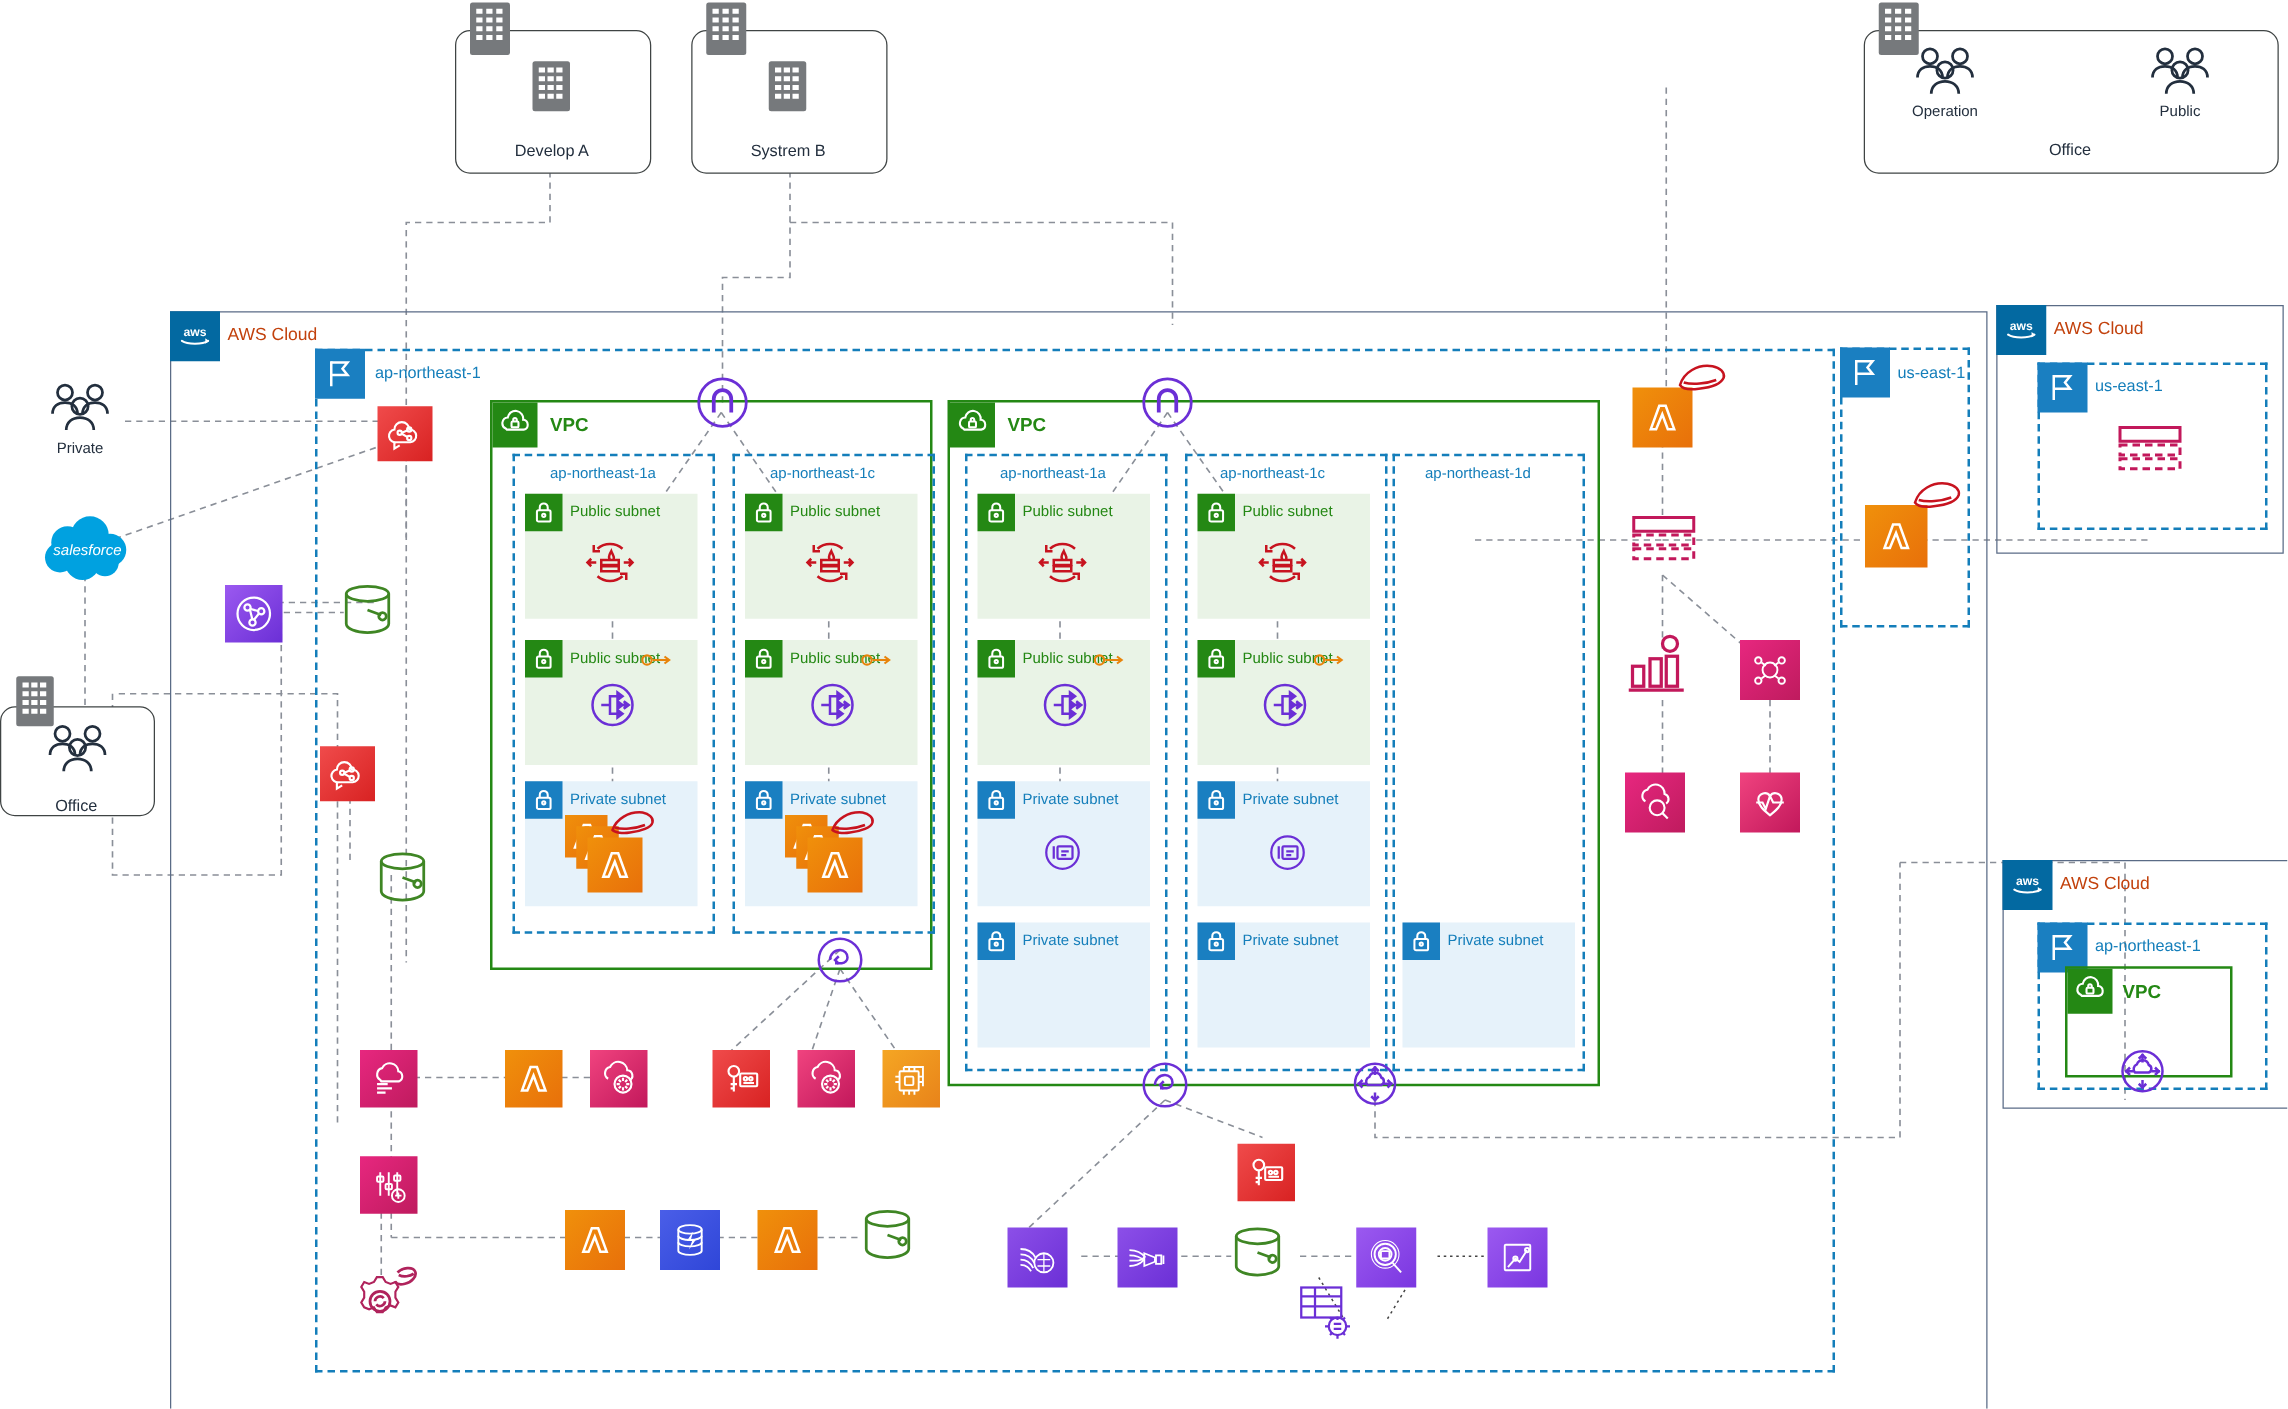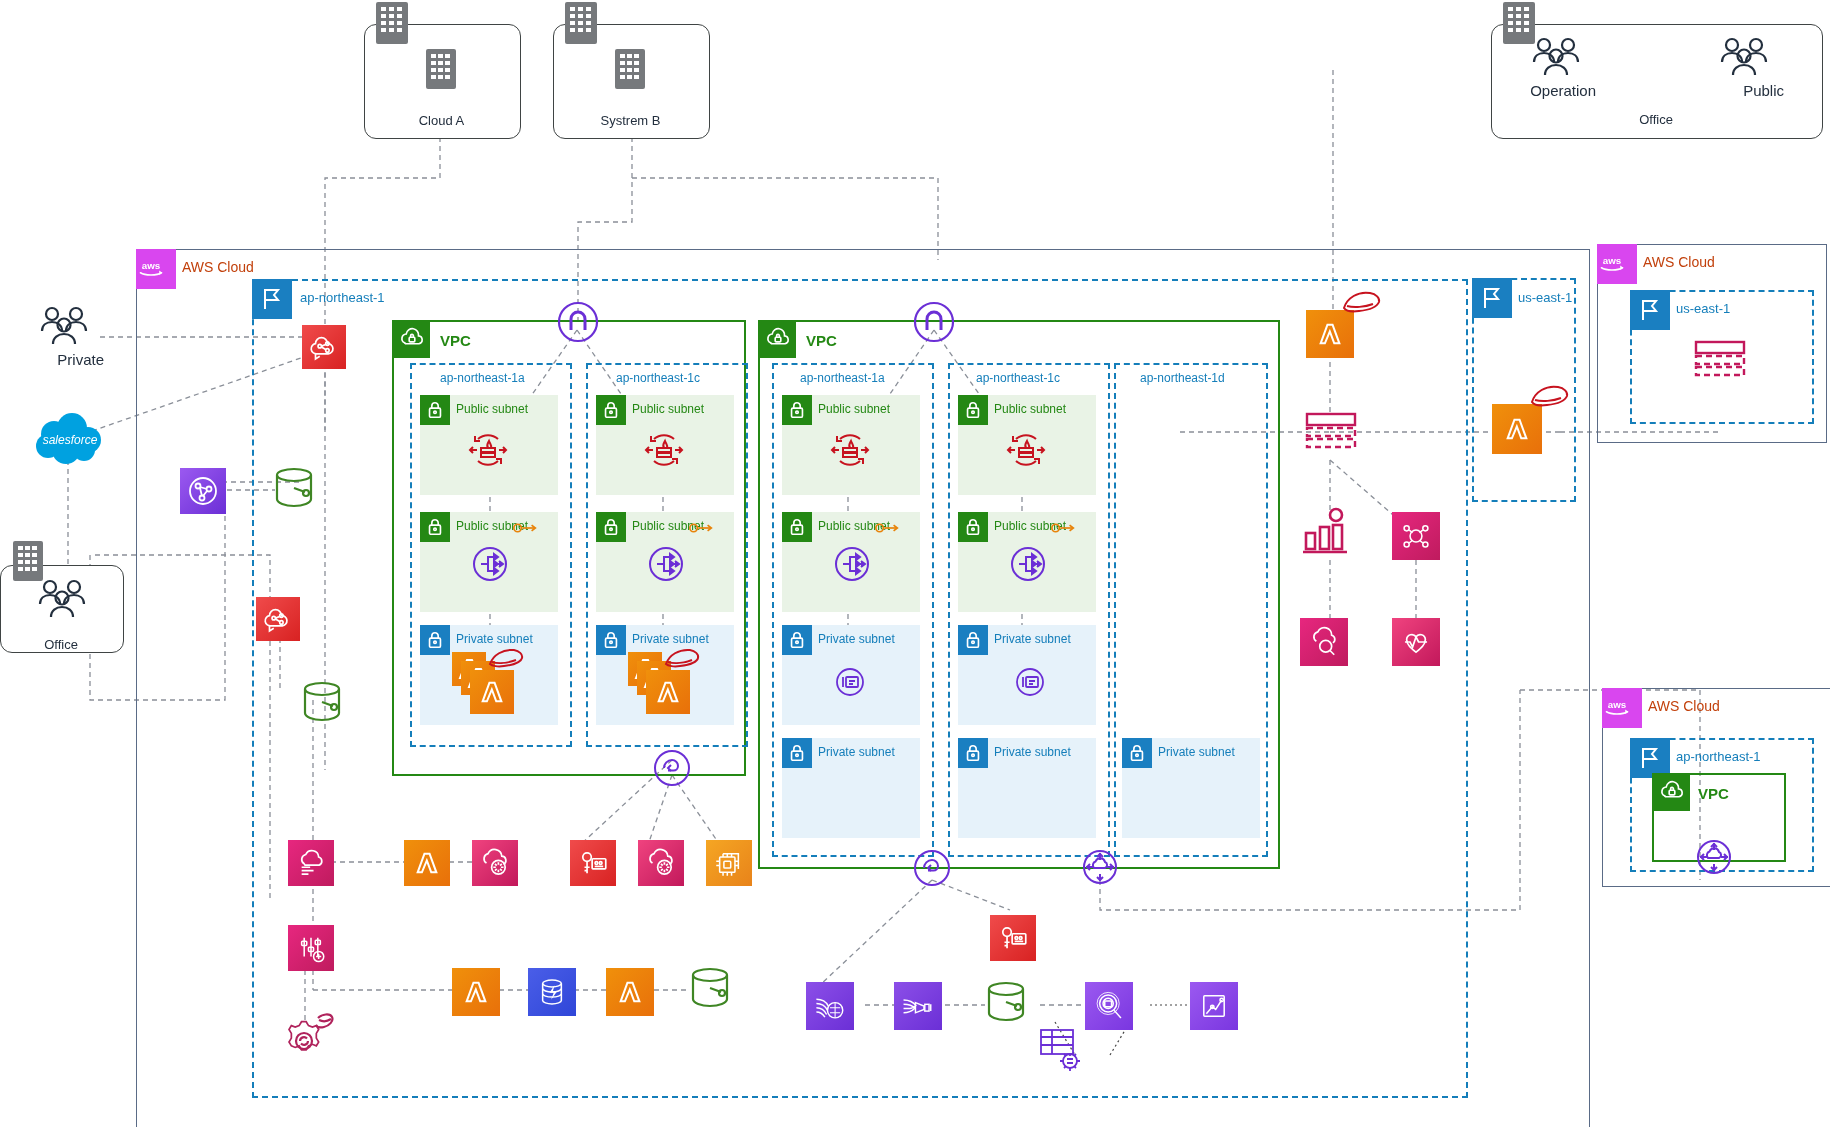--- a/index.html
+++ b/index.html
@@ -4,34 +4,34 @@
 <style>
   html,body{margin:0;padding:0;background:#ffffff;}
   body{font-family:"Liberation Sans","DejaVu Sans",sans-serif;}
   #canvas{position:relative;width:1830px;height:1127px;background:#fff;overflow:hidden;}
   .abs{position:absolute;}
   .lbl-blue{font-size:13px;color:#147eba;white-space:nowrap;}
   .lbl-grn-sub{font-size:12px;color:#248814;white-space:nowrap;}
   .lbl-blu-sub{font-size:12px;color:#147eba;white-space:nowrap;}
   .lbl-vpc{font-size:15px;color:#248814;white-space:nowrap;font-weight:bold;}
   .lbl-aws{font-size:14px;color:#c2410c;white-space:nowrap;}
-  .lbl-ppl{font-size:15px;color:#232f3e;white-space:nowrap;text-align:right;}
+  .lbl-ppl{font-size:12px;color:#232f3e;white-space:nowrap;text-align:center;}
   .lbl-sys{font-size:13px;color:#232f3e;white-space:nowrap;text-align:center;}
 
   
   .grp-aws{border:1px solid #5a6b86;background:transparent;}
   .grp-region{border:2px dashed #147eba;background:transparent;}
   .grp-vpc{border:2px solid #248814;background:transparent;}
   .grp-az{border:2px dashed #147eba;background:transparent;}
   .grp-pub{background:#e9f3e6;}
   .grp-priv{background:#e6f2fa;}
   .grp-sysbox{border:1.5px solid #3f4444;border-radius:12px;background:#fff;}
   .grp-office{border:1.5px solid #3f4444;border-radius:12px;background:#fff;}
 
-  .aws-badge{width:40px;height:40px;background:#d946ef;display:flex;align-items:center;justify-content:flex-start;}
+  .aws-badge{width:40px;height:40px;background:#0369a1;display:flex;align-items:center;justify-content:center;}
   .flag-badge{width:40px;height:40px;background:#1a7fc1;display:flex;align-items:center;justify-content:center;}
   .vpc-badge{width:36px;height:36px;background:#248814;display:flex;align-items:center;justify-content:center;}
   .lock-green{width:30px;height:30px;background:#248814;display:flex;align-items:center;justify-content:center;}
   .lock-blue{width:30px;height:30px;background:#1a7fc1;display:flex;align-items:center;justify-content:center;}
 
   
   .svc{width:44px;height:44px;display:flex;align-items:center;justify-content:center;}
   .svc svg{width:34px;height:34px;}
   .g-lambda{background:linear-gradient(135deg,#f0900b,#e8700a);}
   .g-pink{background:linear-gradient(135deg,#e7277f,#bf1b5e);}
@@ -155,21 +155,21 @@
           <rect x="20" y="13" width="5" height="4"></rect>
           <rect x="6" y="20" width="5" height="4"></rect>
           <rect x="13" y="20" width="5" height="4"></rect>
           <rect x="20" y="20" width="5" height="4"></rect>
           <rect x="6" y="27" width="5" height="4"></rect>
           <rect x="13" y="27" width="5" height="4"></rect>
           <rect x="20" y="27" width="5" height="4"></rect>
         </g>
       </svg>
   </div>
-  <div class="abs lbl-sys" style="left:364px;top:113px;width:155px;">Cloud A</div>
+  <div class="abs lbl-sys" style="left:364px;top:113px;width:155px;">Develop A</div>
 
   <div class="abs grp-sysbox" style="left:553px;top:24px;width:155px;height:113px;"></div>
   <div class="abs" style="left:563px;top:0px;">
     <svg width="36" height="46" viewBox="0 0 36 46">
         <rect x="2" y="2" width="32" height="42" rx="2" fill="#76797c"></rect>
         <g fill="#fff">
           <rect x="7" y="7" width="5" height="4"></rect>
           <rect x="15" y="7" width="5" height="4"></rect>
           <rect x="23" y="7" width="5" height="4"></rect>
           <rect x="7" y="14" width="5" height="4"></rect>

